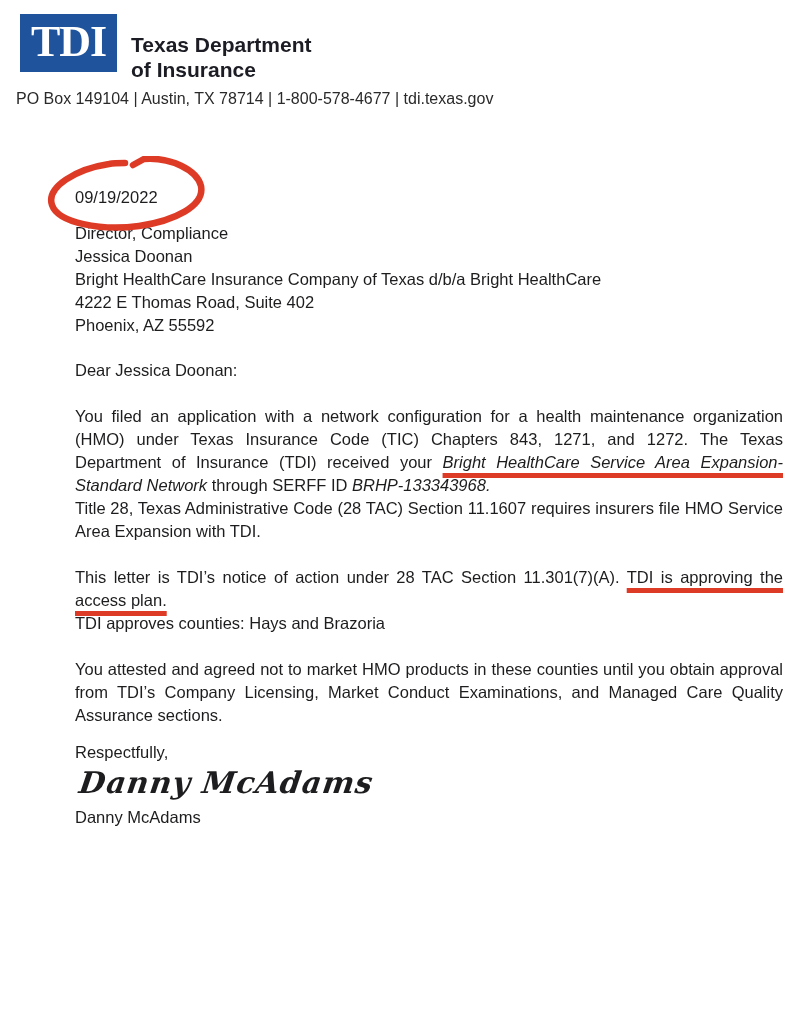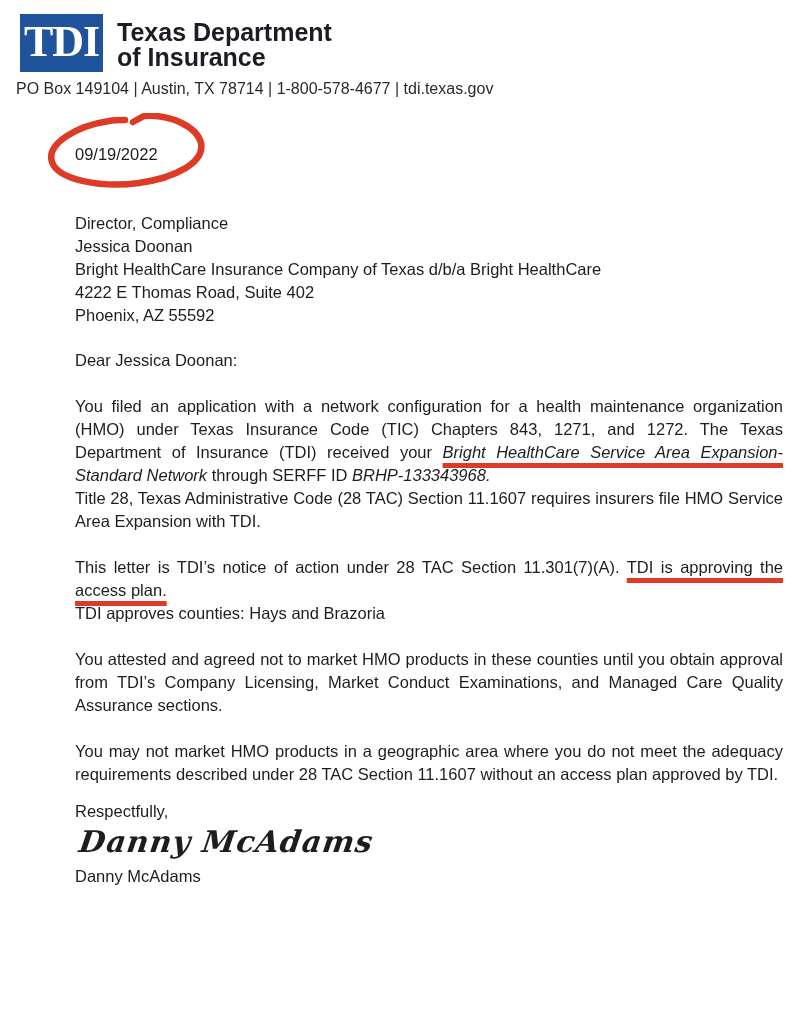--- a/index.html
+++ b/index.html
@@ -10,41 +10,42 @@
   }
   html,body{margin:0;padding:0;background:#fff;}
   .page{
     position:relative;width:796px;height:1033px;background:#fff;overflow:hidden;
     color:var(--text);
     font-family:"Liberation Sans","DejaVu Sans",sans-serif;
   }
   
   .header{display:flex;align-items:flex-start;gap:14px;padding:14px 0 0 20px;}
   .logo-box{
-    width:83px;height:58px;background:var(--logo-blue);
+    width:97px;height:58px;background:var(--logo-blue);
     display:flex;align-items:center;justify-content:center;flex:0 0 auto;
   }
   .logo-text{
     font-family:"Liberation Serif","DejaVu Serif",serif;
     font-weight:bold;color:#fff;font-size:44px;line-height:1;
     letter-spacing:-1px;padding-bottom:3px;
   }
   .org-name{
-    font-size:25px;font-weight:bold;line-height:25px;color:var(--heading);
+    font-size:21px;font-weight:bold;line-height:25px;color:var(--heading);
     padding-top:6px;
+    margin-top:12px;
   }
   .contact-line{font-size:16px;color:#2a2a2a;padding:8px 0 0 16px;}
   
   .content{
     padding:0 13px 0 75px;
     font-size:16.5px;line-height:23px;text-align:justify;
     color:var(--text);
   }
   .date-line{margin-top:45px;height:23px;}
-  .date-wrap{position:relative;display:inline-block;}
+  .date-wrap{position:relative;display:inline-block;margin-top:33px;}
   .circle-svg{
     position:absolute;left:-34px;top:-30px;width:172px;height:76px;
     color:var(--annotation-red);pointer-events:none;
   }
   .recipient{margin-top:46px;}
   .salutation{margin-top:22px;}
   p.para{margin:23px 0 0 0;}
   em{}
   .redline{
     text-decoration:underline;
@@ -100,21 +101,20 @@
     </div>
 
     <div class="salutation">Dear Jessica Doonan:</div>
 
     <p class="para"><span>You filed an application with a network configuration for a health maintenance organization (HMO) under Texas Insurance Code (TIC) Chapters 843, 1271, and 1272. The Texas Department of Insurance (TDI) received your </span><em class="redline">Bright HealthCare Service Area Expansion-</em><em> Standard Network</em><span> through SERFF ID </span><em>BRHP-133343968.</em><br><span>Title 28, Texas Administrative Code (28 TAC) Section 11.1607 requires insurers file HMO Service Area Expansion with TDI.</span></p>
 
     <p class="para"><span>This letter is TDI’s notice of action under 28 TAC Section 11.301(7)(A). </span><span class="redline">TDI is approving the access plan.</span><br><span>TDI approves counties: Hays and Brazoria</span></p>
 
     <p class="para">You attested and agreed not to market HMO products in these counties until you obtain approval from TDI’s Company Licensing, Market Conduct Examinations, and Managed Care Quality Assurance sections.</p>
 
-    <p class="para">You may not market HMO products in a geographic area where you do not meet the adequacy requirements described under 28 TAC Section 11.1607 without an access plan approved by TDI.</p>
 
 
     <div class="closing">Respectfully,</div>
 
     <div class="signature">Danny McAdams</div>
 
     <div class="signer-name">Danny McAdams</div>
 
   </div>
 </div>

